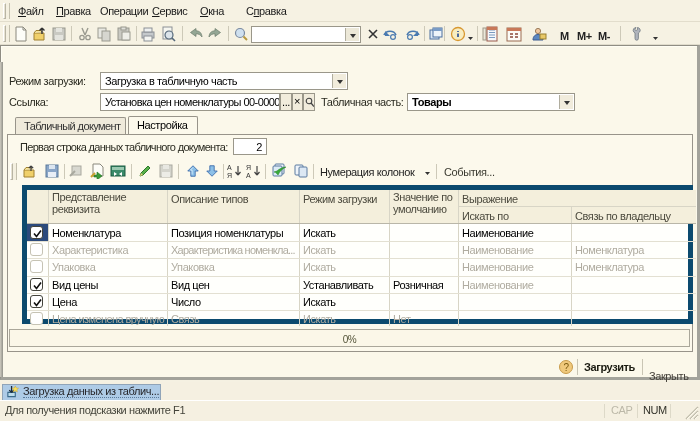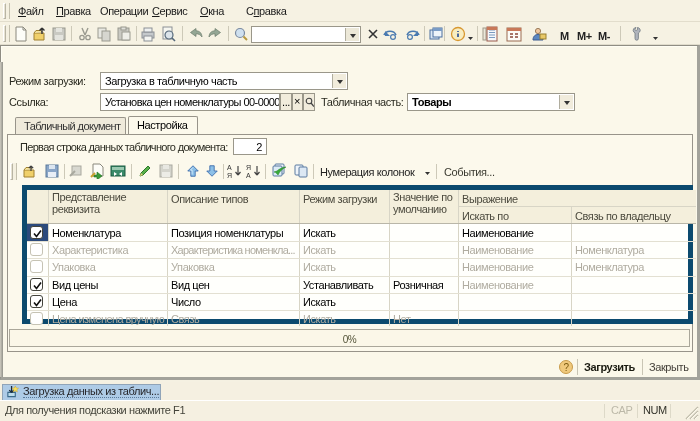--- a/index.html
+++ b/index.html
@@ -354,21 +354,21 @@
       <span style="position:relative;top:3px;font-size:10px;color:#55553a;">0%</span>
     </div>
   </div>
   <div class="abs" style="left:-1px;top:16px;width:3px;height:315px;background:linear-gradient(90deg,#cfccc1,#92928a);"></div>
 
   <div class="abs" style="left:550px;top:313px;width:140px;height:18px;">
     <span class="abs" style="left:8px;top:1px;width:14px;height:14px;border-radius:50%;background:#f0c97c;border:1px solid #c89b4a;color:#7a5a10;text-align:center;font-size:10px;line-height:14px;">?</span>
     <span class="abs" style="left:26px;top:0;width:1px;height:16px;background:#c9c5b4;"></span>
     <span class="btn-txt" style="left:33px;top:2px;font-weight:bold;">Загрузить</span>
     <span class="abs" style="left:91px;top:0;width:1px;height:16px;background:#c9c5b4;"></span>
-    <span class="btn-txt" style="left:98px;top:2px;color:#45413a;">Закрыть</span>
+    <span class="btn-txt" style="left:98px;top:11px;color:#45413a;">Закрыть</span>
   </div>
 </div>
 
 <div class="abs" id="taskbar" style="left:0;top:382px;width:700px;height:18px;background:#f5f0e1;">
   <div class="abs" style="left:2px;top:2px;width:159px;height:16px;background:#aecbe6;border:1px solid #90a4b8;border-bottom:none;"></div>
   <svg class="abs" style="left:6px;top:3px;" width="13" height="13" viewBox="0 0 14 14">
       <path d="M2 8h8v4.5H2z" fill="#bcdcec" stroke="#3a6a8a" stroke-width="1.2"></path>
       <path d="M6 1v7M6 8l-2.5-2.5M6 8l2.5-2.5" stroke="#1a2a3a" stroke-width="1.4" fill="none"></path>
       <path d="M10 1l1.1 2.2 2.4.2-1.8 1.7.5 2.4-2.2-1.3-2.2 1.3.5-2.4L6.6 3.4l2.4-.2z" fill="#f8e060" stroke="#c8a020" stroke-width=".5"></path>
     </svg>

